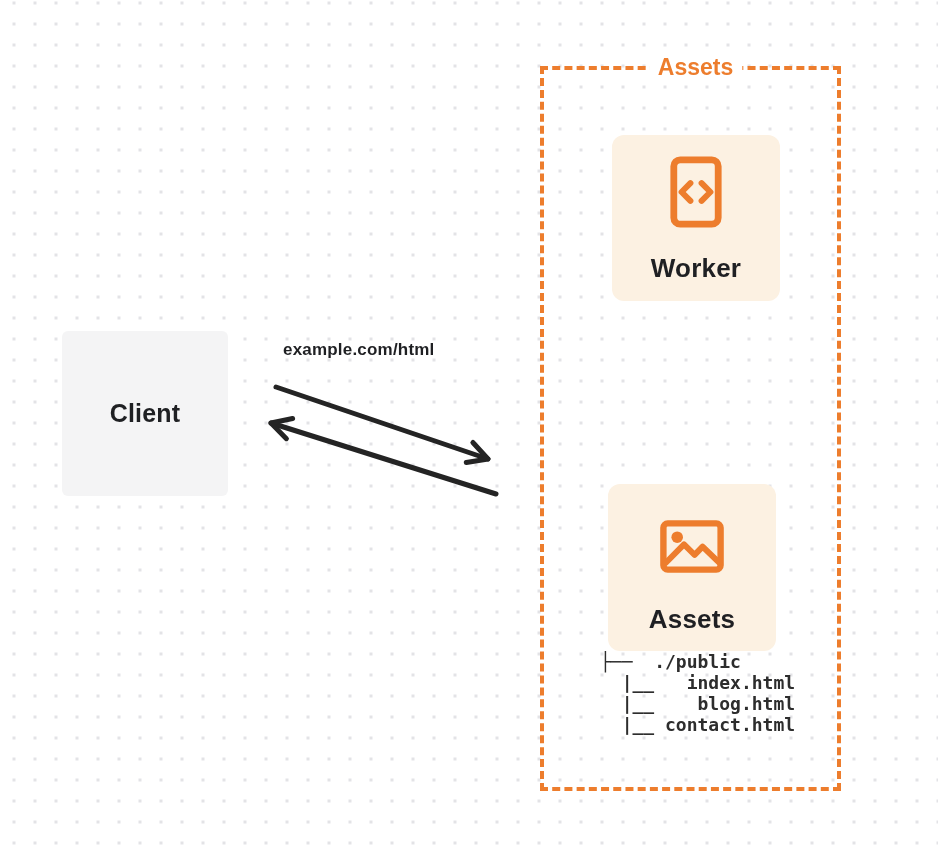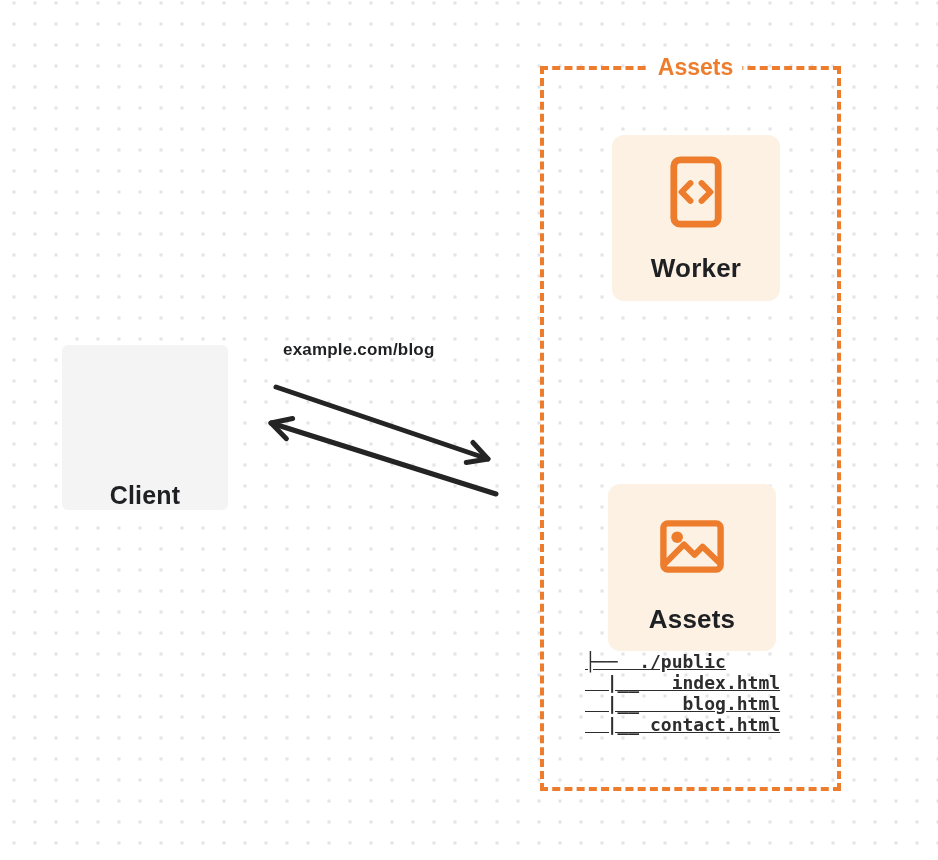--- a/index.html
+++ b/index.html
@@ -14,25 +14,25 @@
     width: 938px; height: 860px;
     background-color: #ffffff;
     background-image: radial-gradient(circle, var(--dot, #e3e3e6) 1.7px, transparent 1.8px);
     background-size: 21px 21px;
     background-position: 3.5px -7.5px;
   }
 
   
   .client-box {
     position: absolute;
-    left: 62px; top: 345px;
+    left: 62px; top: 331px;
     width: 166px; height: 165px;
     background: var(--client_bg, #f4f4f5);
     border-radius: 6px;
-    display: flex; align-items: flex-end; justify-content: center;
+    display: flex; align-items: center; justify-content: center;
   }
   .client-box .label {
     font-size: 25px; font-weight: 700;
     color: var(--text_dark, #1f2023);
     letter-spacing: 0.2px;
   }
 
   
   .request-label {
     position: absolute;
@@ -101,41 +101,40 @@
     fill: none;
     stroke: var(--accent, #ed7d2d);
     stroke-linecap: round;
     stroke-linejoin: round;
   }
   .icon .fill { fill: var(--accent, #ed7d2d); }
 
   
   .file-tree {
     position: absolute;
-    left: 41px; top: 581px;
+    left: 56px; top: 581px;
     margin: 0;
     font-family: "DejaVu Sans Mono", "Liberation Mono", monospace;
     font-size: 18px;
     line-height: 21px;
     font-weight: 700;
     color: #2d2d2d;
     white-space: pre;
-    text-decoration: underline;
   }
 </style>
 </head>
 <body>
 
 <div class="canvas">
 
   <div class="client-box">
     <span class="label">Client</span>
   </div>
 
-  <div class="request-label">example.com/blog</div>
+  <div class="request-label">example.com/html</div>
 
   <svg class="arrows" viewBox="0 0 938 860" aria-hidden="true">
     <g>
       <path d="M276,387 L488,459"></path>
       <path d="M472.9,442.5 L488,459 L466.3,462.5"></path>
     </g>
     <g>
       <path d="M496,494 L271,423"></path>
       <path d="M292.6,418.5 L271,423 L286.4,438.7"></path>
     </g>

